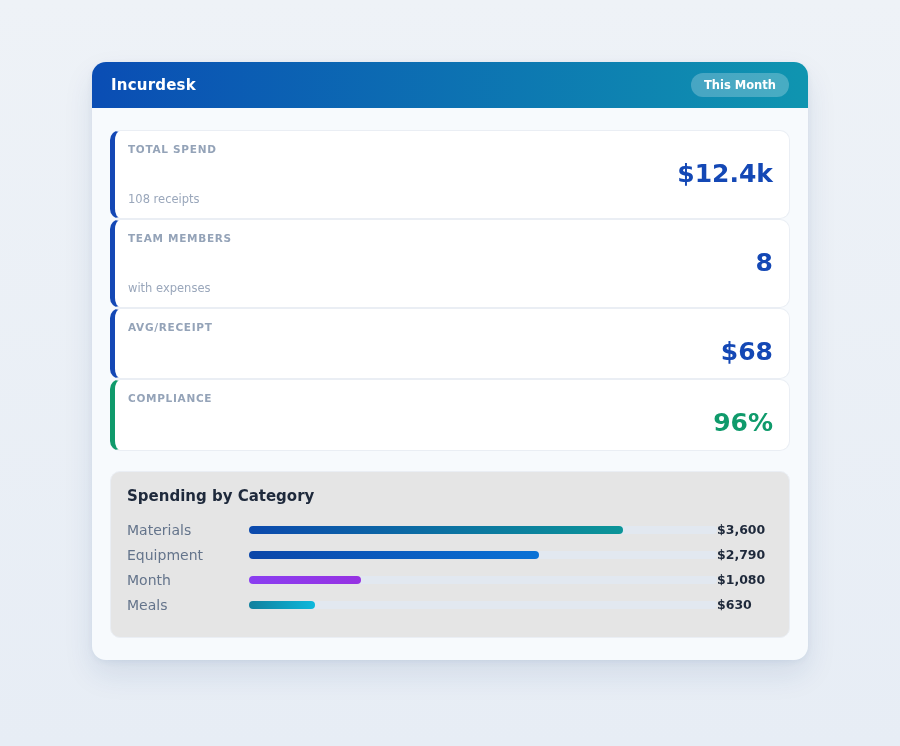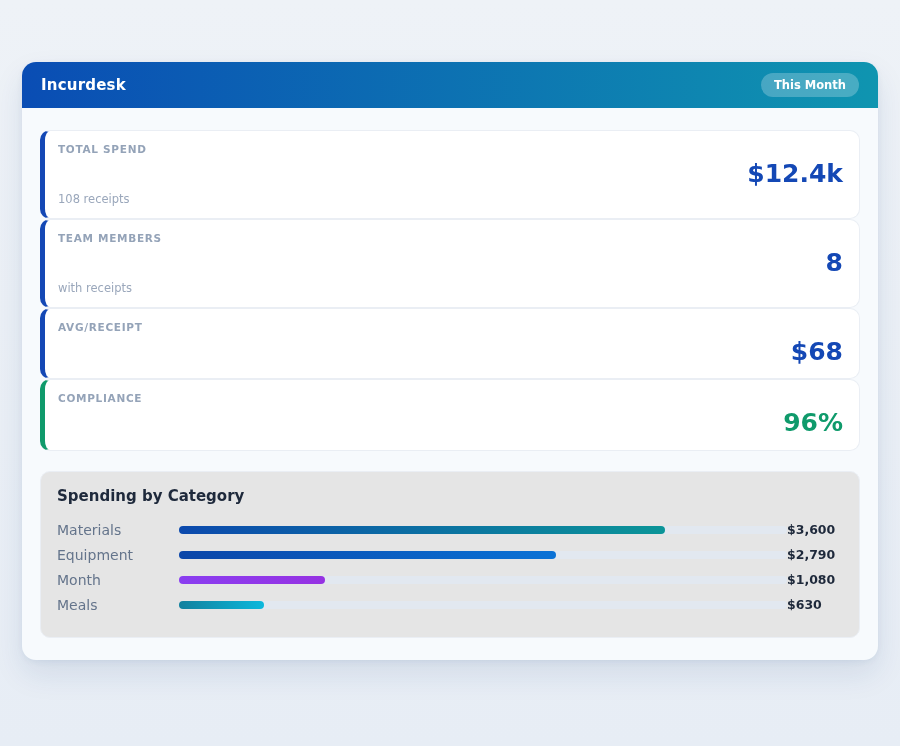--- a/index.html
+++ b/index.html
@@ -3,21 +3,21 @@
 <meta charset="utf-8">
 <style>
   * { margin: 0; padding: 0; box-sizing: border-box; }
   html, body { width: 900px; height: 746px; }
   body {
     font-family: "DejaVu Sans", "Liberation Sans", sans-serif;
     background: linear-gradient(180deg, #eef2f7 0%, #e7edf5 100%);
     overflow: hidden;
   }
   .app-card {
-    width: 856px;
+    width: 716px;
     margin: 62px auto 0;
     background: #f7fafd;
     border-radius: 14px;
     box-shadow: 0 14px 30px rgba(20, 60, 120, 0.10), 0 2px 6px rgba(20,60,120,0.06);
     overflow: hidden;
   }
   .app-header {
     height: 46px;
     display: flex;
     align-items: center;
@@ -127,21 +127,21 @@
 
       <div class="stat-card" style="--accent: #1448b5;">
         <div class="stat-label">TOTAL SPEND</div>
         <div class="stat-value">$12.4k</div>
         <div class="stat-sub">108 receipts</div>
       </div>
 
       <div class="stat-card" style="--accent: #1448b5;">
         <div class="stat-label">TEAM MEMBERS</div>
         <div class="stat-value">8</div>
-        <div class="stat-sub">with receipts</div>
+        <div class="stat-sub">with expenses</div>
       </div>
 
       <div class="stat-card" style="--accent: #1448b5;">
         <div class="stat-label">AVG/RECEIPT</div>
         <div class="stat-value">$68</div>
       </div>
 
       <div class="stat-card" style="--accent: #0f9a6b;">
         <div class="stat-label">COMPLIANCE</div>
         <div class="stat-value">96%</div>

